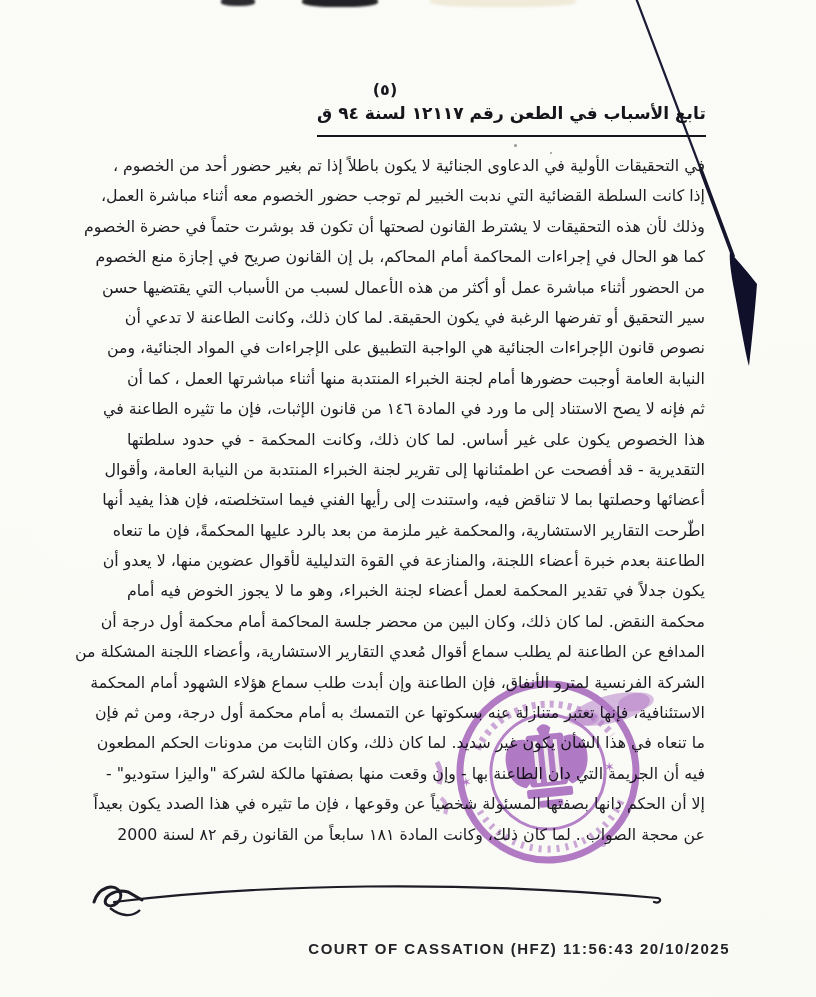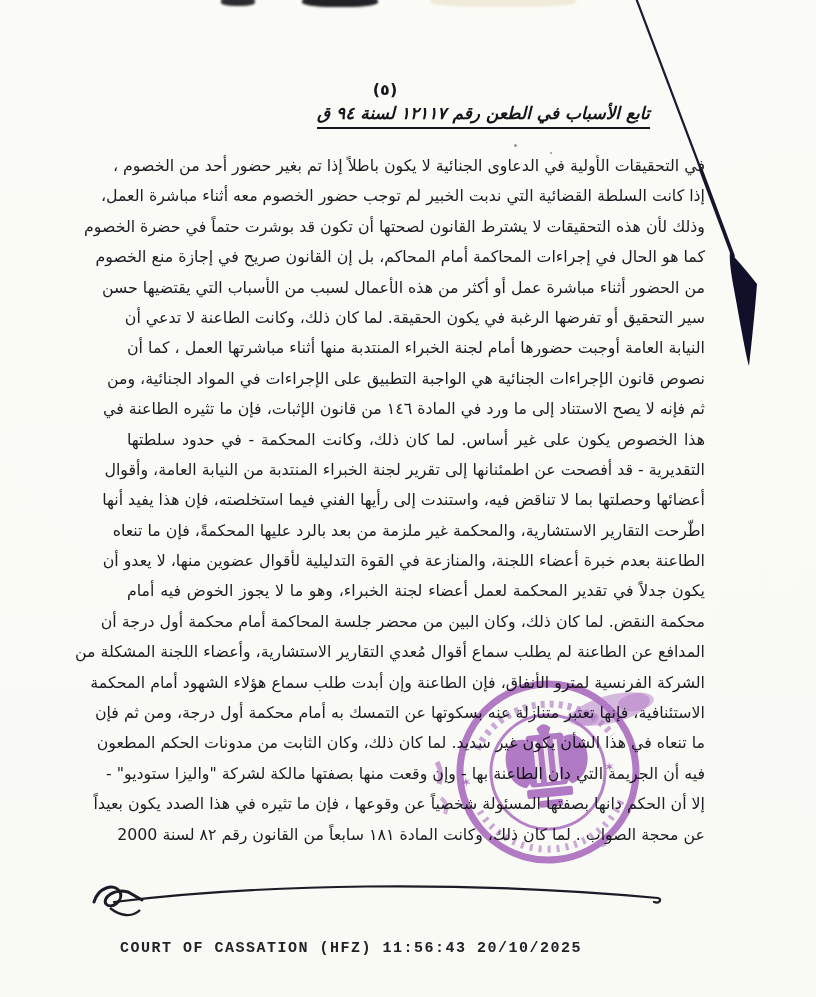--- a/index.html
+++ b/index.html
@@ -17,37 +17,37 @@
   }
   .page-number{
     position:absolute; top:80px; left:352px; width:66px;
     text-align:center; direction:rtl;
     font-size:16px; font-weight:bold; color:#17171d;
   }
   .doc-title{
     position:absolute; top:103px; left:317px;
     direction:rtl; white-space:nowrap;
     font-size:17px; font-weight:bold; color:#15151b;
-    border-bottom:2.5px solid #15151b; padding-bottom:4px;font-style:italic;
+    border-bottom:2.5px solid #15151b; padding-bottom:12px;
   }
   .body-text{
     position:absolute; top:151px; left:127px; width:578px;
     direction:rtl;
   }
   .bline{
     height:30.4px; line-height:30.4px;
     font-size:15.8px; font-weight:normal; color:#1c1c22;
     text-align:justify; text-align-last:justify;
     white-space:nowrap;
     letter-spacing:.1px;
   }
   .footer-line{
     position:absolute; top:940px; left:120px; width:610px;
-    text-align:left;
-    font-family:Liberation Mono, monospace;
+    text-align:right;
+    font-family:Liberation Sans, sans-serif;
     font-weight:bold; font-size:15px; letter-spacing:1.5px;
     color:#222326; direction:ltr;
   }
   .smudge{ position:absolute; filter:blur(1.2px); border-radius:40%; }
   .smudge-a{ left:221px; top:-3px; width:34px; height:9px; background:#2c2c30; }
   .smudge-b{ left:302px; top:-4px; width:76px; height:11px; background:#232327; }
   .smudge-c{ left:430px; top:-4px; width:146px; height:11px; background:#efe9d6; opacity:.9; }
   .ink-speck{ position:absolute; background:#44444c; border-radius:50%; opacity:.55; }
   .speck-1{ left:514px; top:144px; width:3px; height:3px; }
   .speck-2{ left:550px; top:152px; width:2px; height:2px; }
@@ -81,22 +81,22 @@
   <div class="ink-speck speck-1"></div>
   <div class="ink-speck speck-2"></div>
 
   <div class="body-text">
       <div class="bline">في التحقيقات الأولية في الدعاوى الجنائية لا يكون باطلاً إذا تم بغير حضور أحد من الخصوم ،</div>
       <div class="bline">إذا كانت السلطة القضائية التي ندبت الخبير لم توجب حضور الخصوم معه أثناء مباشرة العمل،</div>
       <div class="bline">وذلك لأن هذه التحقيقات لا يشترط القانون لصحتها أن تكون قد بوشرت حتماً في حضرة الخصوم</div>
       <div class="bline">كما هو الحال في إجراءات المحاكمة أمام المحاكم، بل إن القانون صريح في إجازة منع الخصوم</div>
       <div class="bline">من الحضور أثناء مباشرة عمل أو أكثر من هذه الأعمال لسبب من الأسباب التي يقتضيها حسن</div>
       <div class="bline">سير التحقيق أو تفرضها الرغبة في يكون الحقيقة. لما كان ذلك، وكانت الطاعنة لا تدعي أن</div>
+      <div class="bline">نصوص قانون الإجراءات الجنائية هي الواجبة التطبيق على الإجراءات في المواد الجنائية، ومن</div>
       <div class="bline">النيابة العامة أوجبت حضورها أمام لجنة الخبراء المنتدبة منها أثناء مباشرتها العمل ، كما أن</div>
-      <div class="bline">نصوص قانون الإجراءات الجنائية هي الواجبة التطبيق على الإجراءات في المواد الجنائية، ومن</div>
       <div class="bline">ثم فإنه لا يصح الاستناد إلى ما ورد في المادة ١٤٦ من قانون الإثبات، فإن ما تثيره الطاعنة في</div>
       <div class="bline">هذا الخصوص يكون على غير أساس. لما كان ذلك، وكانت المحكمة - في حدود سلطتها</div>
       <div class="bline">التقديرية - قد أفصحت عن اطمئنانها إلى تقرير لجنة الخبراء المنتدبة من النيابة العامة، وأقوال</div>
       <div class="bline">أعضائها وحصلتها بما لا تناقض فيه، واستندت إلى رأيها الفني فيما استخلصته، فإن هذا يفيد أنها</div>
       <div class="bline">اطّرحت التقارير الاستشارية، والمحكمة غير ملزمة من بعد بالرد عليها المحكمةً، فإن ما تنعاه</div>
       <div class="bline">الطاعنة بعدم خبرة أعضاء اللجنة، والمنازعة في القوة التدليلية لأقوال عضوين منها، لا يعدو أن</div>
       <div class="bline">يكون جدلاً في تقدير المحكمة لعمل أعضاء لجنة الخبراء، وهو ما لا يجوز الخوض فيه أمام</div>
       <div class="bline">محكمة النقض. لما كان ذلك، وكان البين من محضر جلسة المحاكمة أمام محكمة أول درجة أن</div>
       <div class="bline">المدافع عن الطاعنة لم يطلب سماع أقوال مُعدي التقارير الاستشارية، وأعضاء اللجنة المشكلة من</div>
       <div class="bline">الشركة الفرنسية لمترو الأنفاق، فإن الطاعنة وإن أبدت طلب سماع هؤلاء الشهود أمام المحكمة</div>

